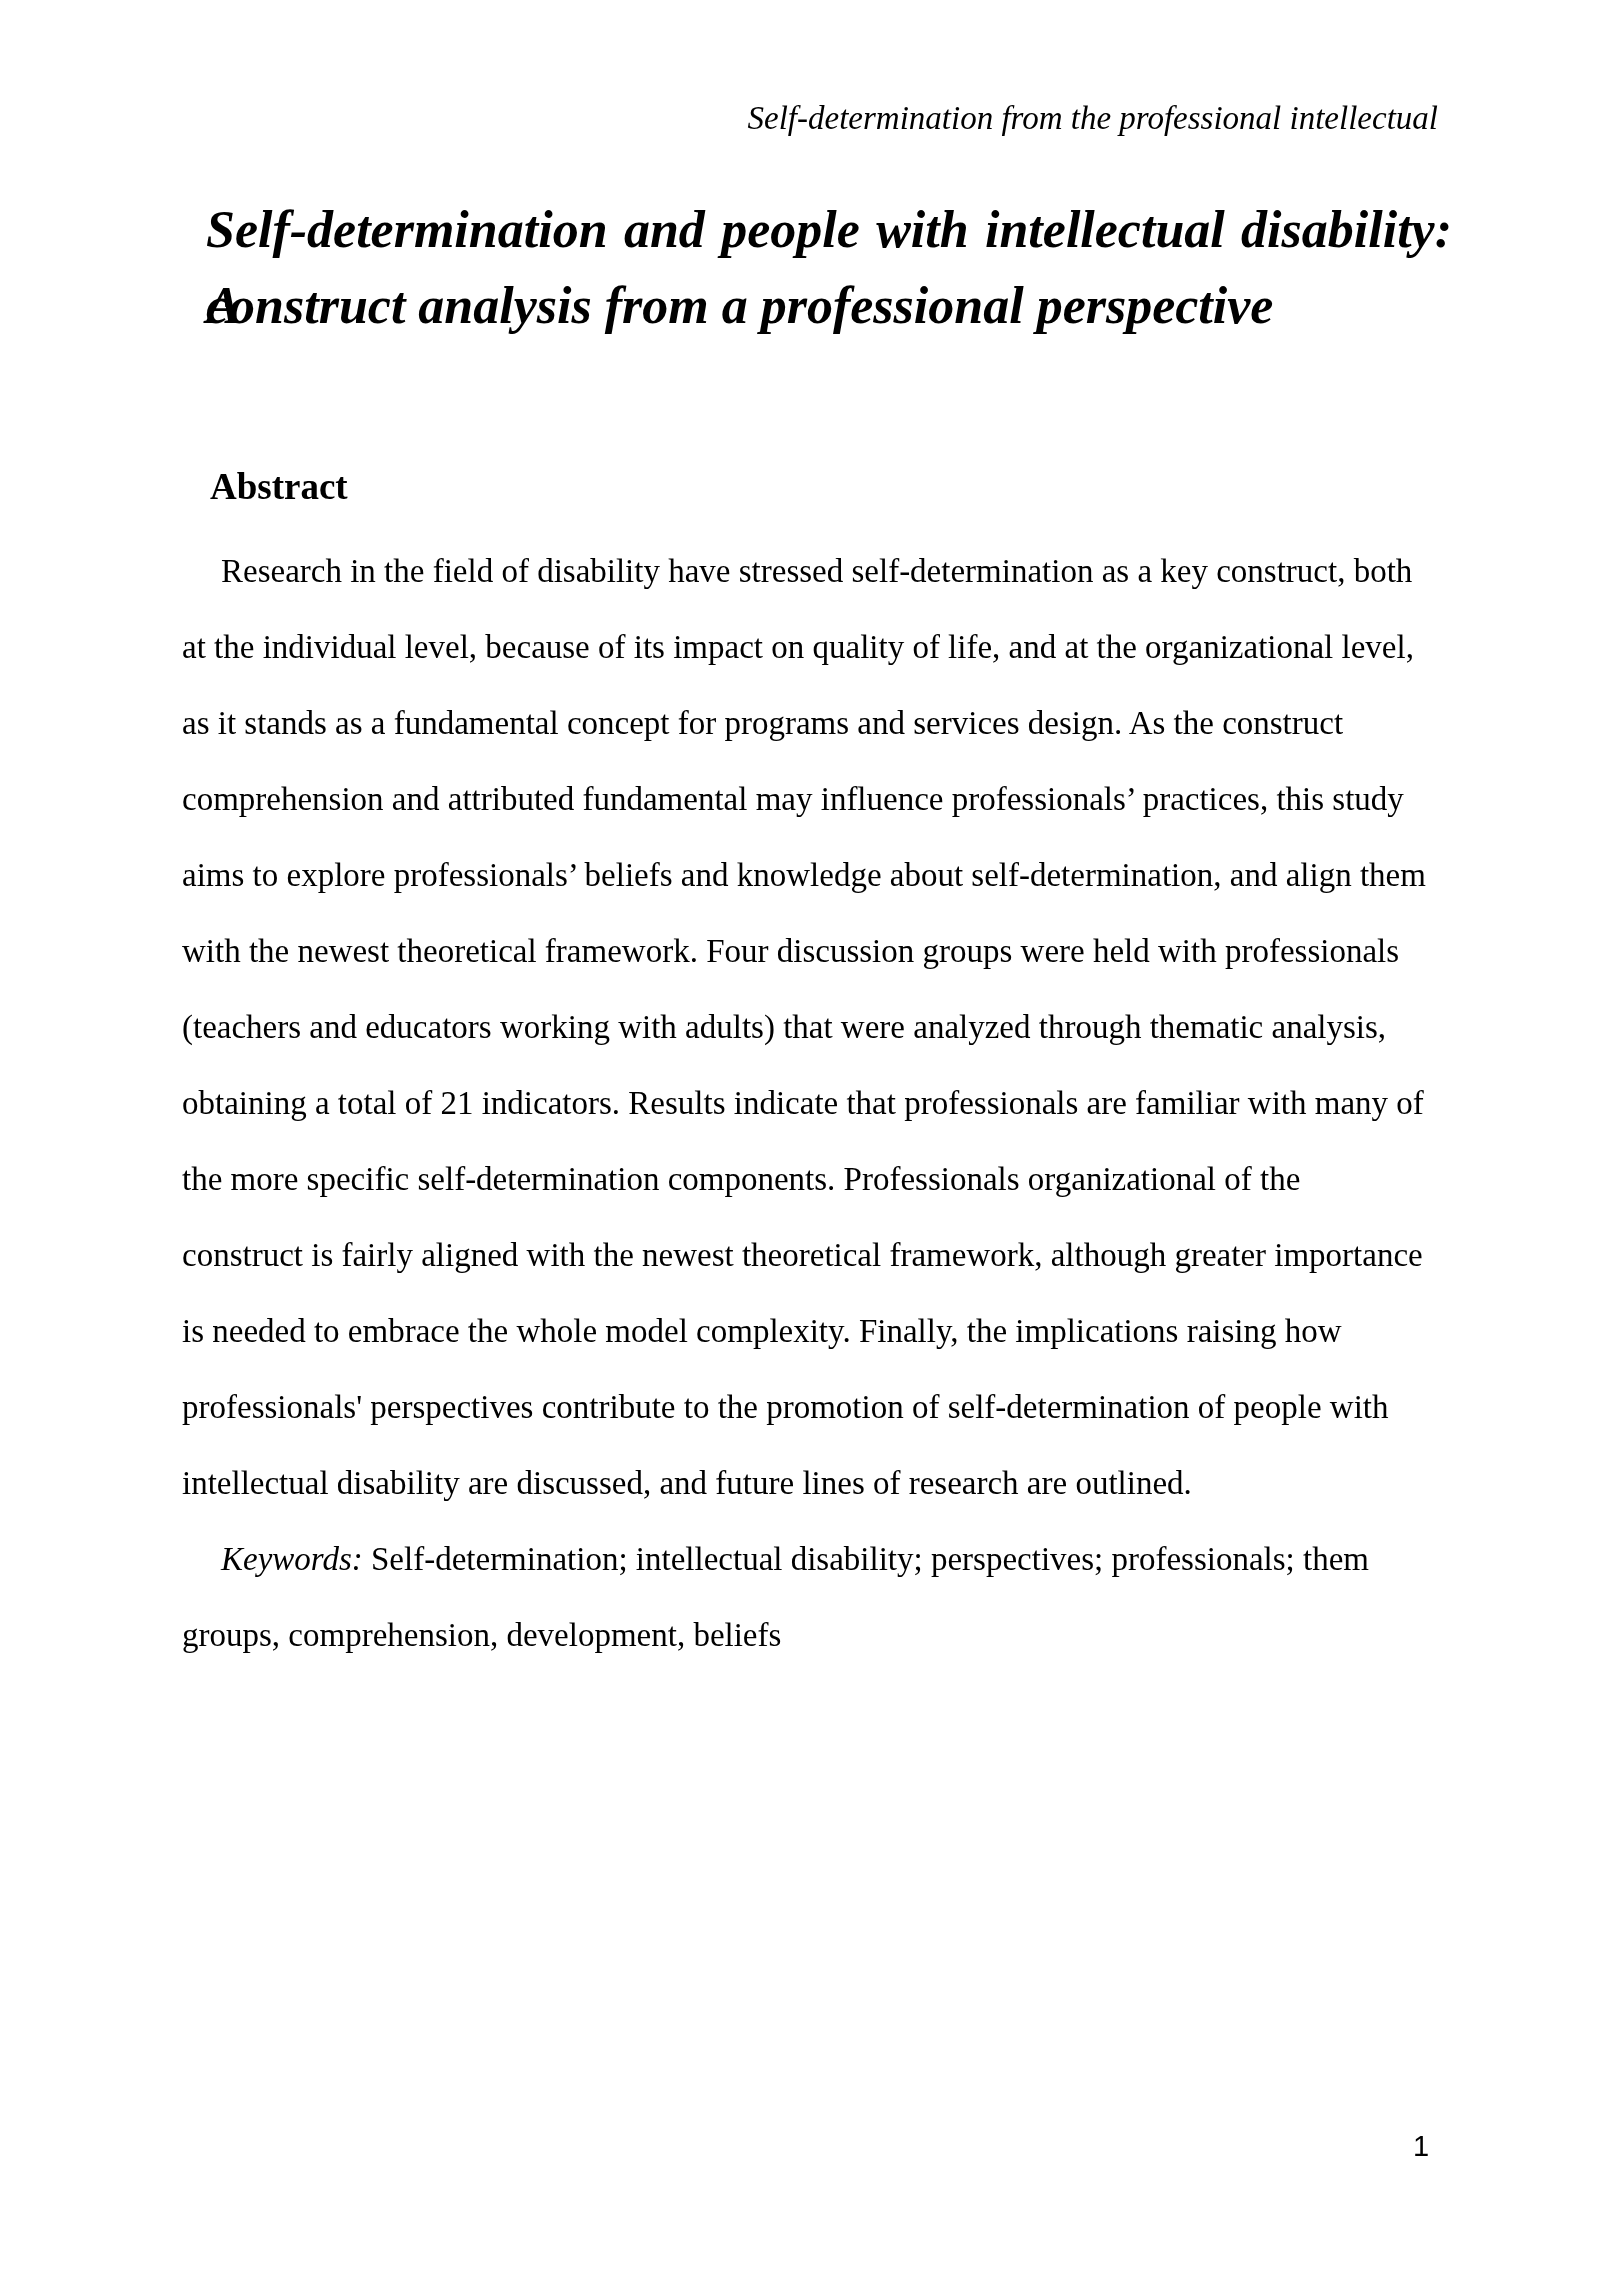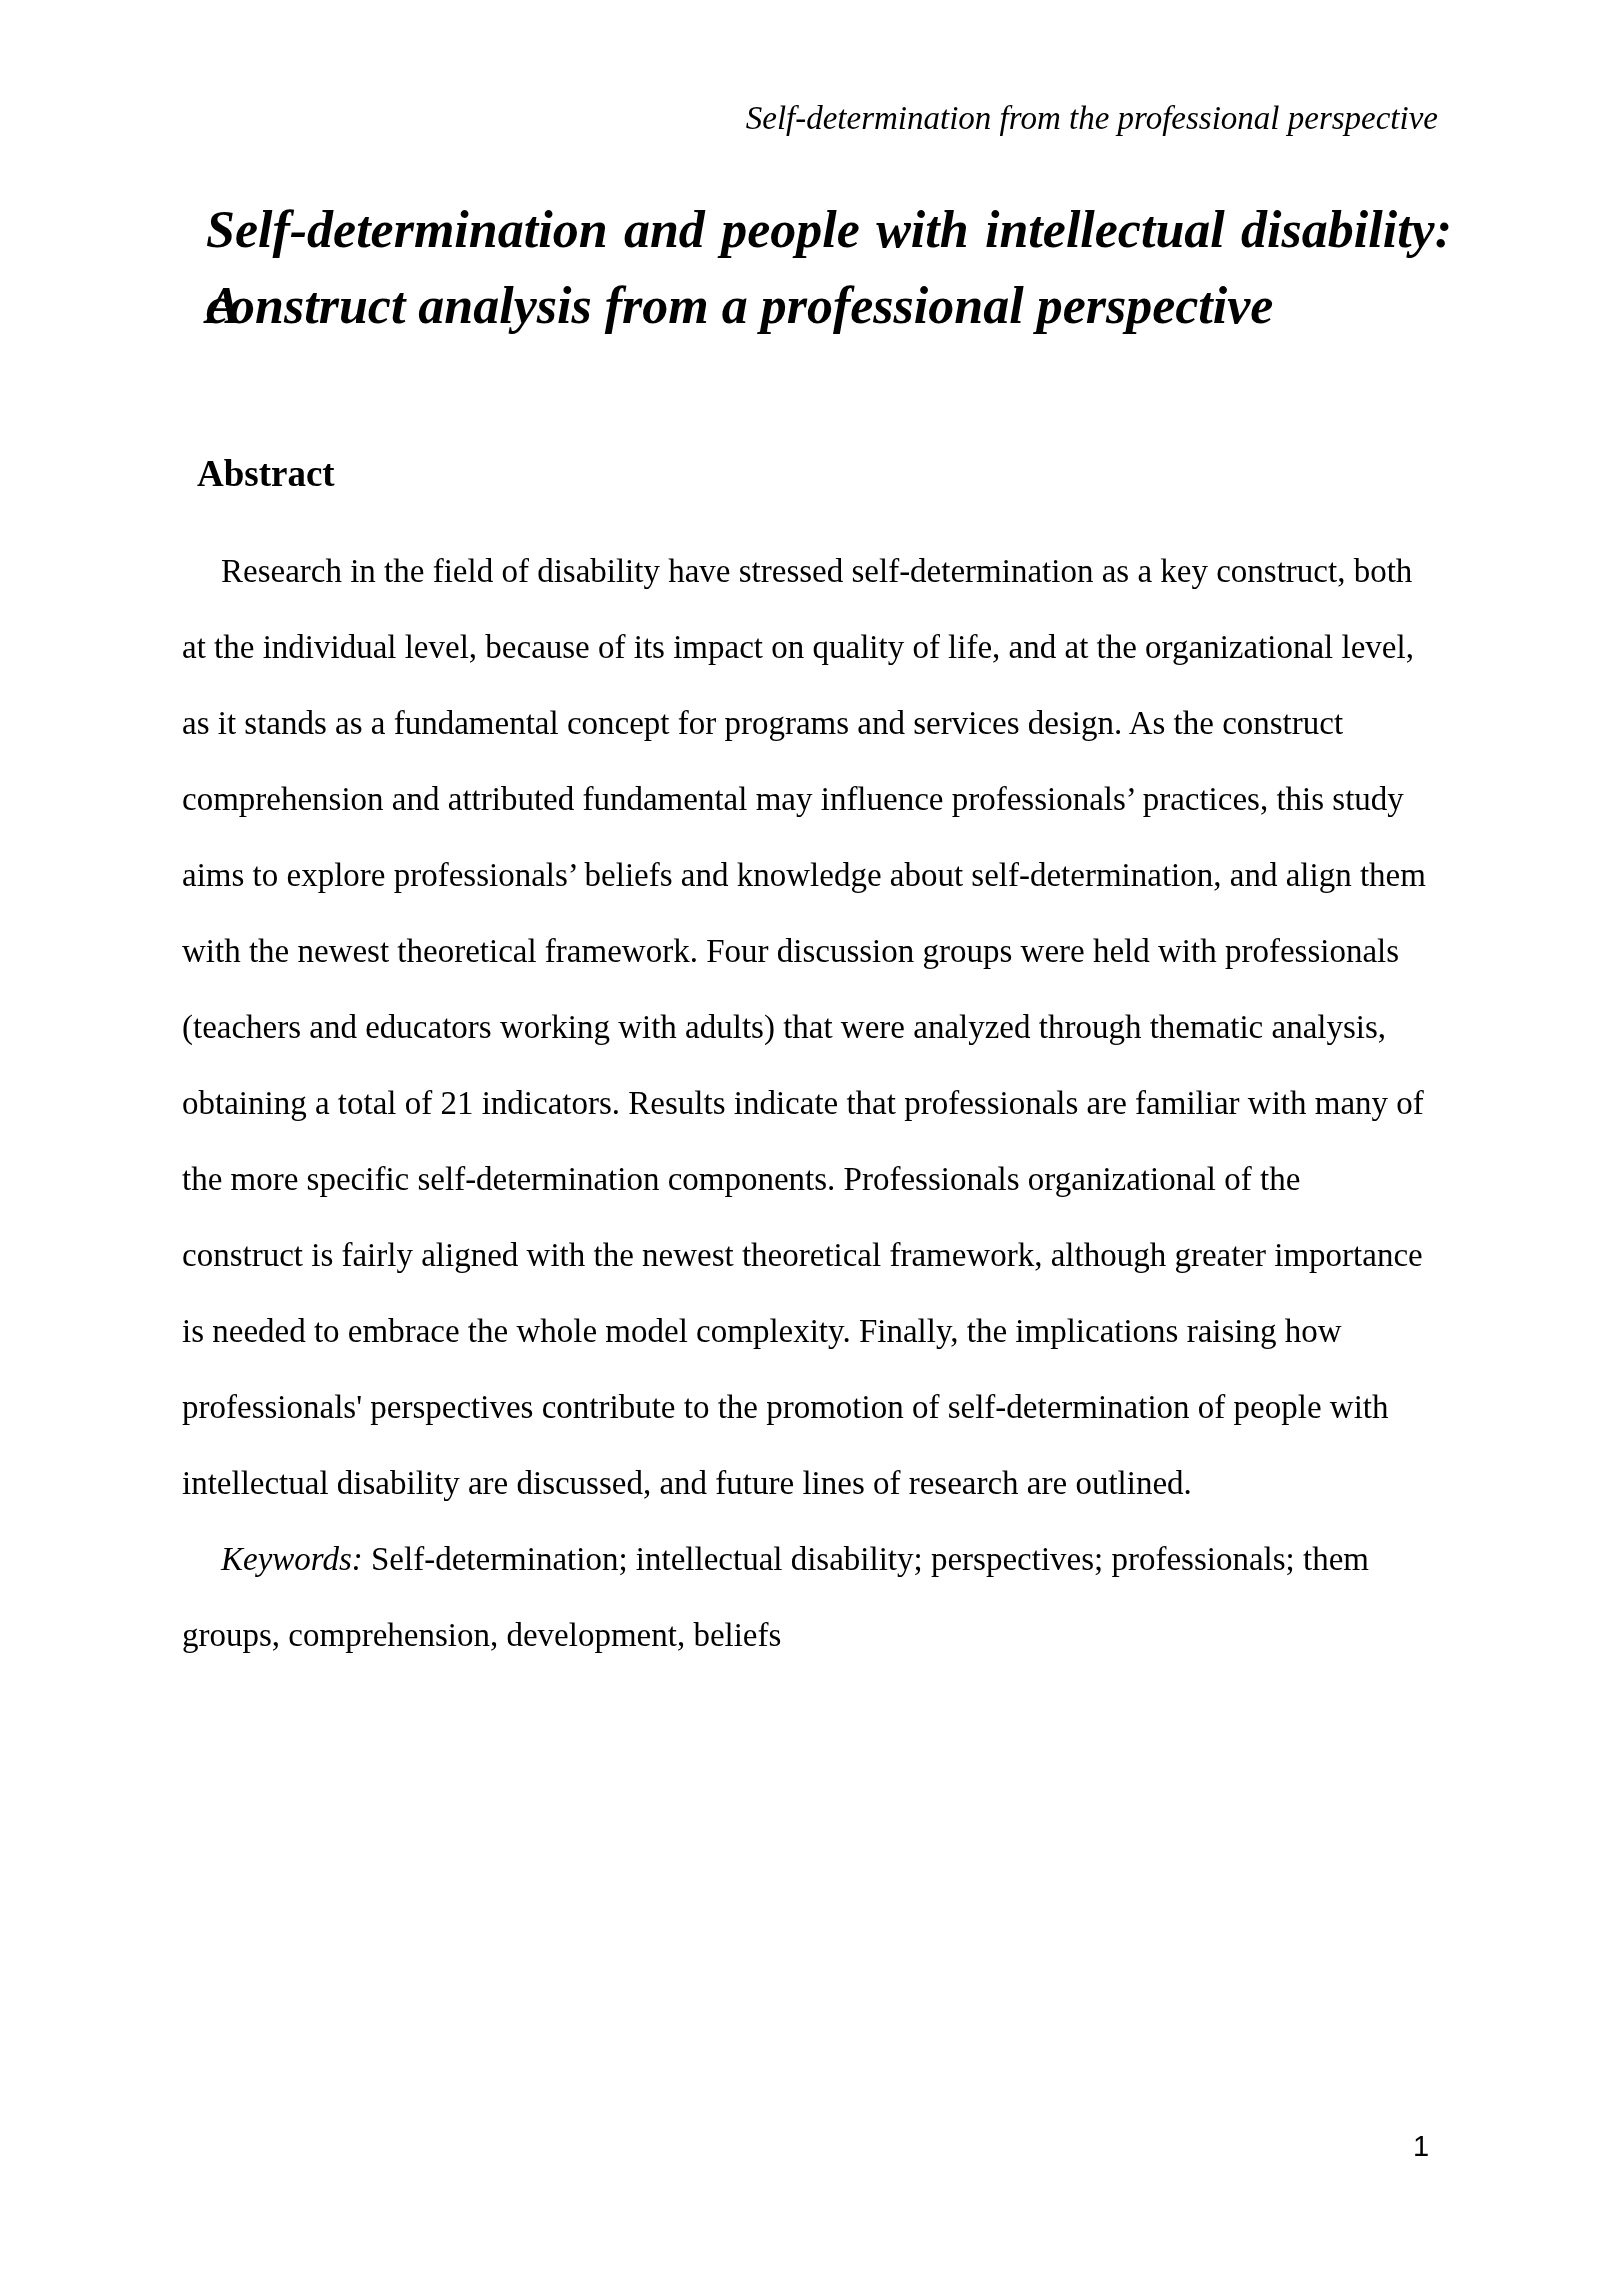--- a/index.html
+++ b/index.html
@@ -42,21 +42,21 @@
     }
     .title-line.justify {
       text-align: justify;
       text-align-last: justify;
       white-space: normal;
     }
     .abstract-heading {
       position: absolute;
       top: 445px;
       left: 194px;
-      margin: 3px;
+      margin: 16px;
       font-size: 37px;
       font-weight: bold;
       line-height: 52px;
     }
     .abstract-body {
       position: absolute;
       top: 533px;
       left: 182px;
       width: 1246px;
       font-size: 33px;
@@ -78,21 +78,21 @@
       top: 2130px;
       left: 1413px;
       font-family: "Liberation Sans", "DejaVu Sans", sans-serif;
       font-size: 29px;
       line-height: 33px;
     }
   </style>
 </head>
 <body>
 
-<div class="running-head">Self-determination from the professional perspective</div>
+<div class="running-head">Self-determination from the professional intellectual</div>
 
 <h1 class="title">
   <span class="title-line justify">Self-determination and people with intellectual disability: A</span>
   <span class="title-line">construct analysis from a professional perspective</span>
 </h1>
 
 <h2 class="abstract-heading">Abstract</h2>
 
 <div class="abstract-body">
   <span class="line indent">Research in the field of disability have stressed self-determination as a key construct, both</span>

